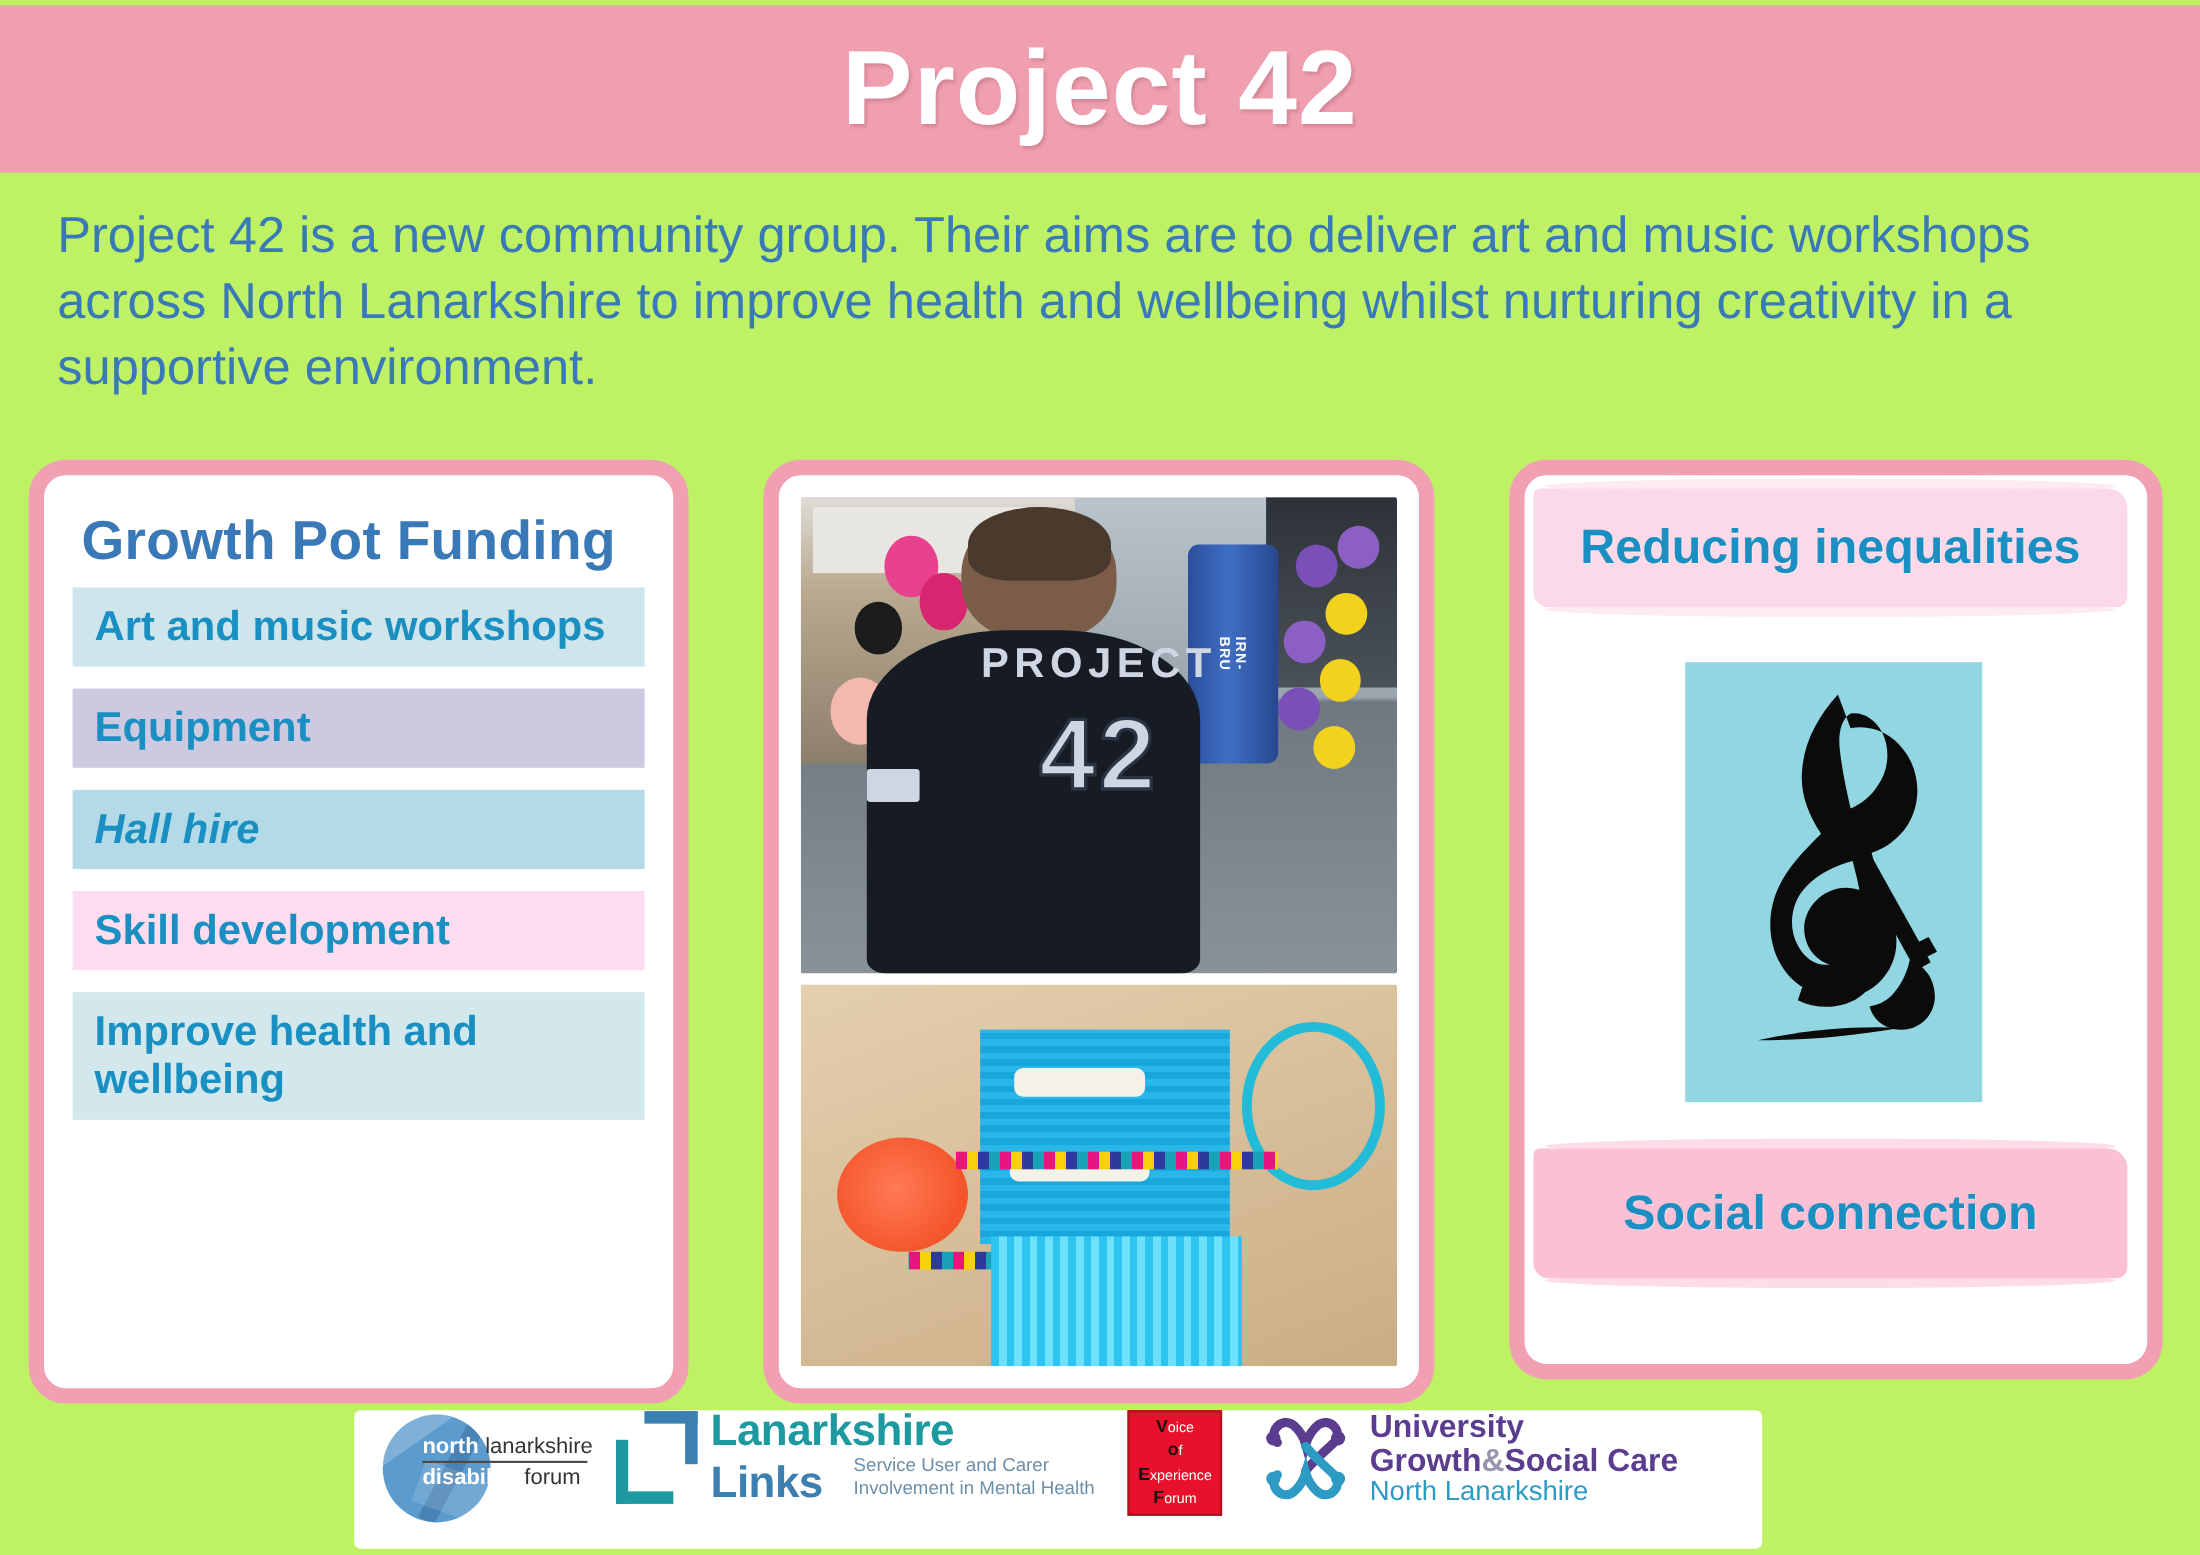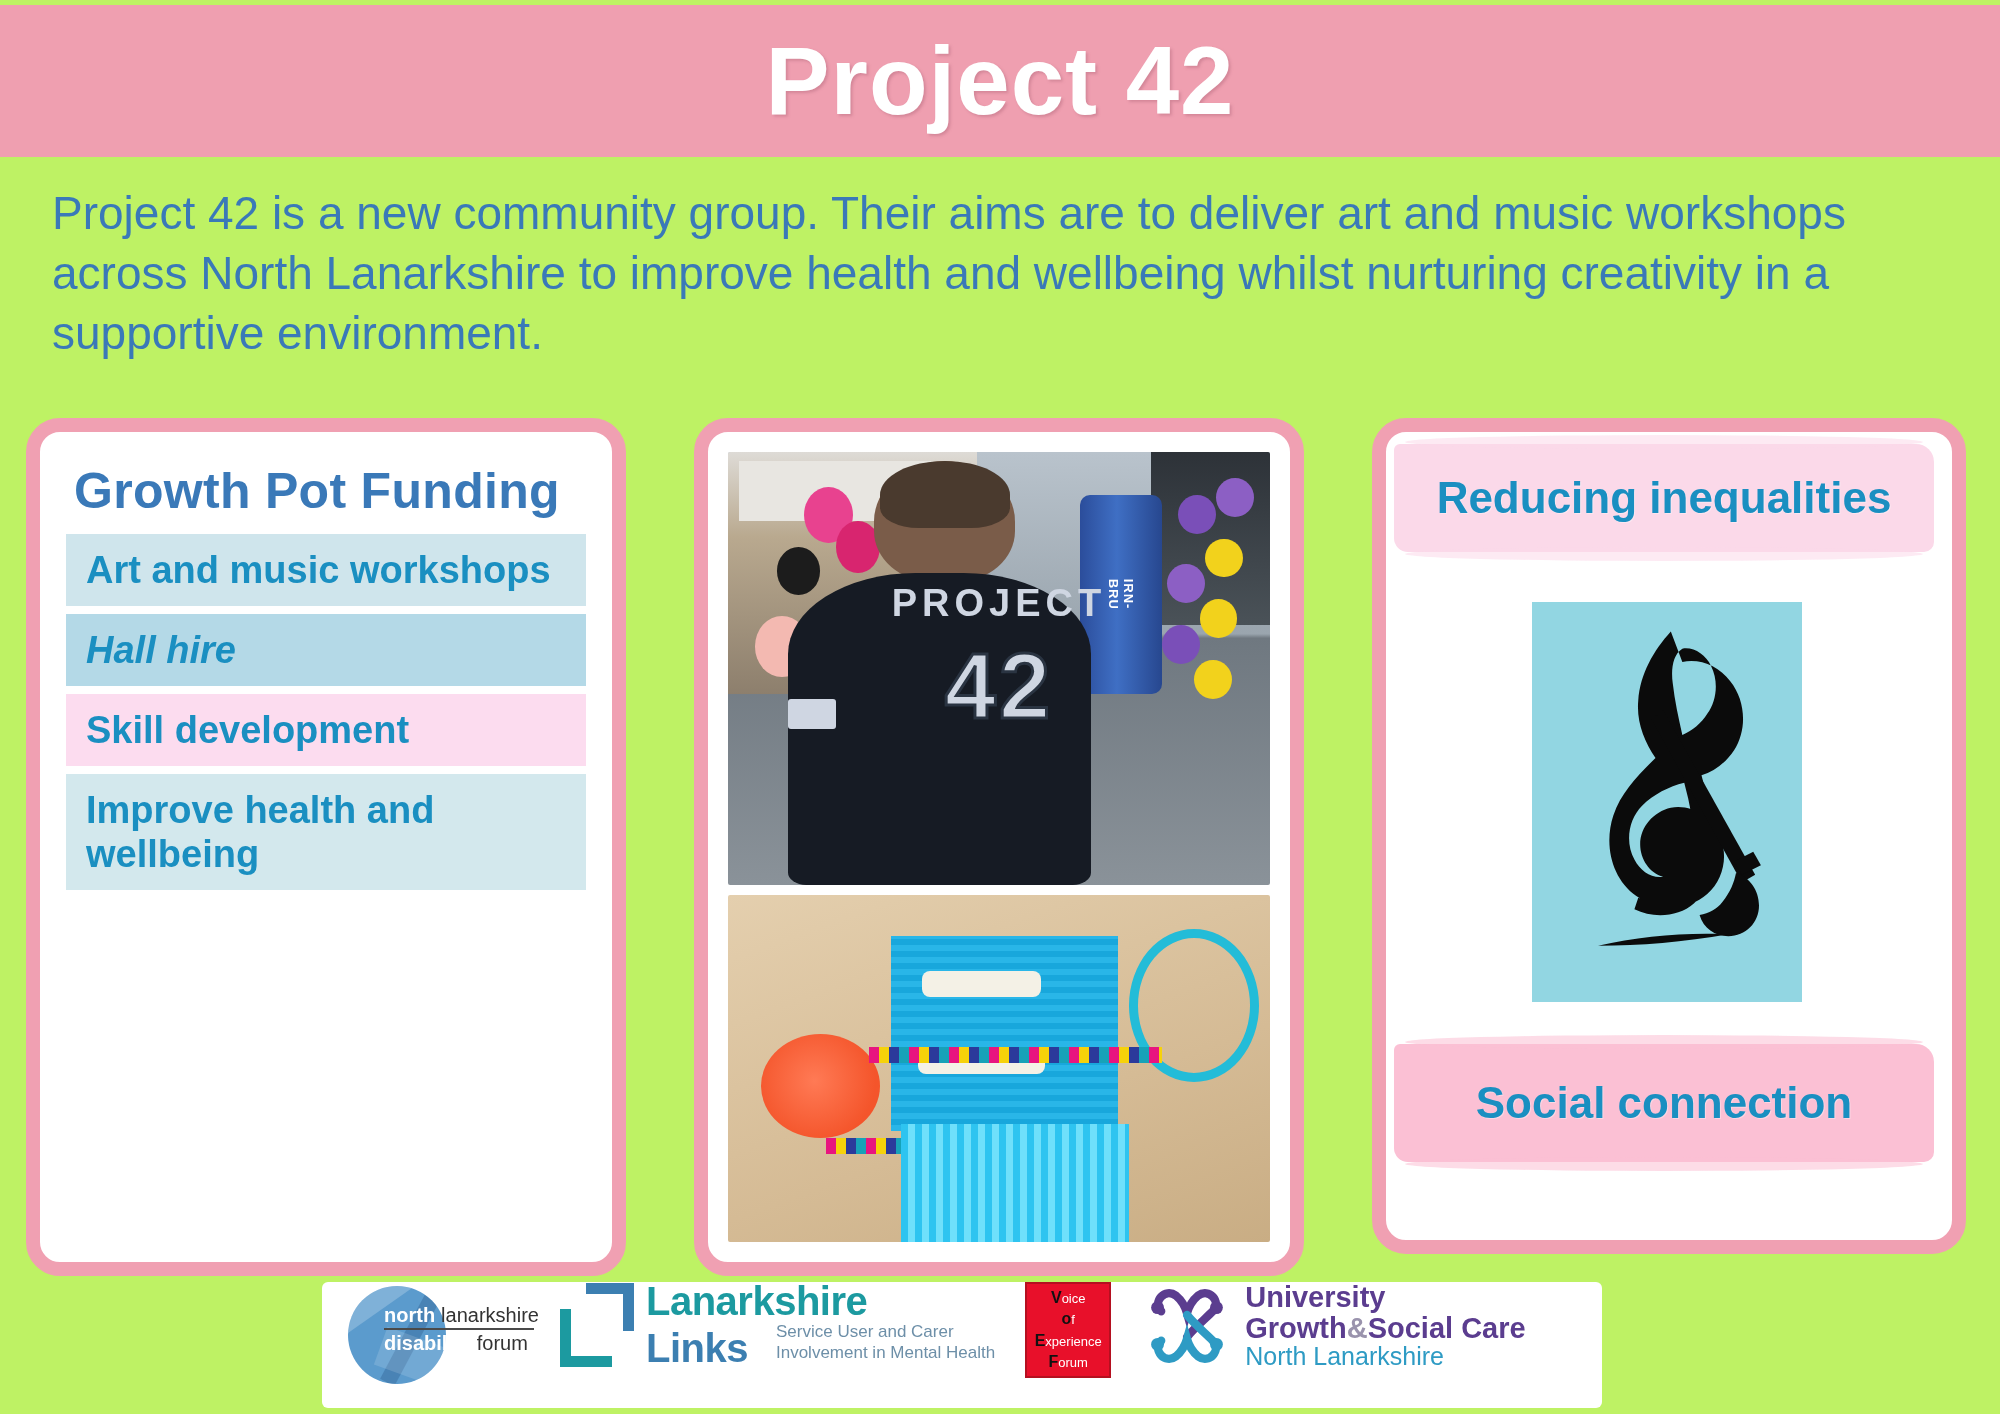--- a/index.html
+++ b/index.html
@@ -46,21 +46,21 @@
   .card-left   { left: 26px;   top: 0;   width: 600px;  height: 858px; }
   .card-center { left: 694px;  top: 0;   width: 610px;  height: 858px; }
   .card-right  { left: 1372px; top: 0;   width: 594px;  height: 836px; }
 
   
   .card-left-inner { padding: 22px 26px 0 26px; }
   .left-title {
     color: #3a79b8; font-size: 50px; font-weight: bold;
     margin: 8px 0 14px 8px; letter-spacing: .3px;
   }
-  .fund-list { display: flex; flex-direction: column; gap: 8px; }
+  .fund-list { display: flex; flex-direction: column; gap: 20px; }
   .fund-item {
     color: #1a8fc1;
     font-size: 38px;
     font-weight: bold;
     line-height: 1.16;
     padding: 14px 4px 14px 20px;
     display: flex; align-items: center;
   }
   .fund-item span { display: block; }
 
@@ -246,20 +246,23 @@
   <p class="intro">Project 42 is a new community group. Their aims are to deliver art and music workshops across North Lanarkshire to improve health and wellbeing whilst nurturing creativity in a supportive environment.</p>
 
   <div class="cards">
 
     <div class="card card-left">
       <div class="card-left-inner">
         <div class="left-title">Growth Pot Funding</div>
         <div class="fund-list" id="fund-list">
             <div class="fund-item" style="background: rgb(207, 229, 236);">
               <span>Art and music workshops</span>
+            </div>
+            <div class="fund-item" style="background: rgb(205, 201, 224);">
+              <span>Equipment</span>
             </div>
             <div class="fund-item" style="background: rgb(180, 217, 231); font-style: italic;">
               <span>Hall hire</span>
             </div>
             <div class="fund-item" style="background: rgb(252, 220, 239);">
               <span>Skill development</span>
             </div>
             <div class="fund-item" style="background: rgb(211, 232, 237);">
               <span>Improve health and wellbeing</span>
             </div>

